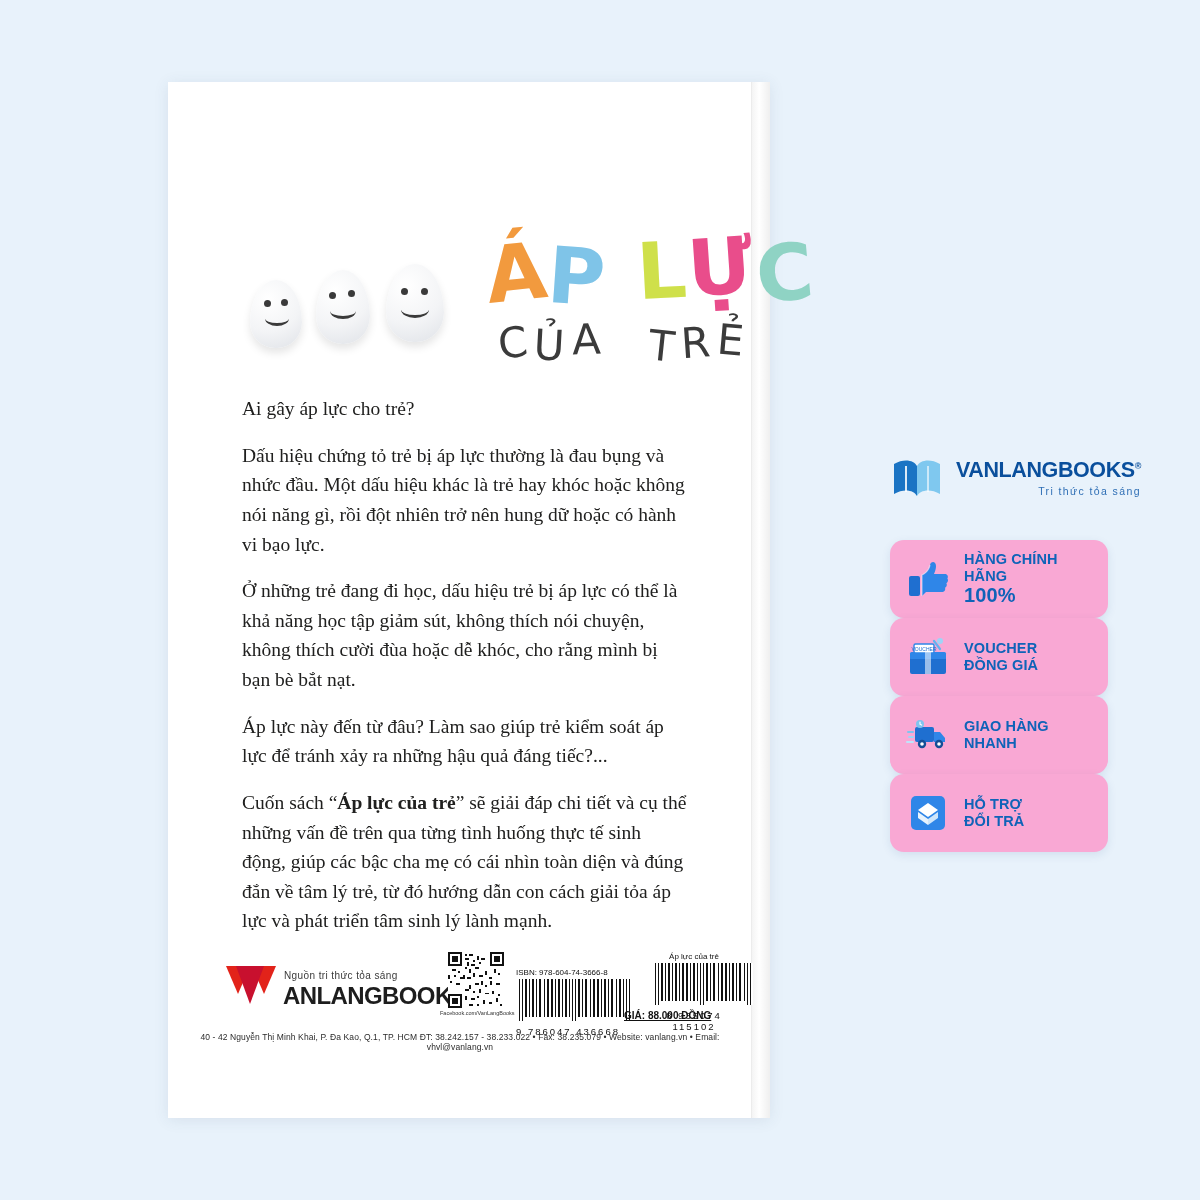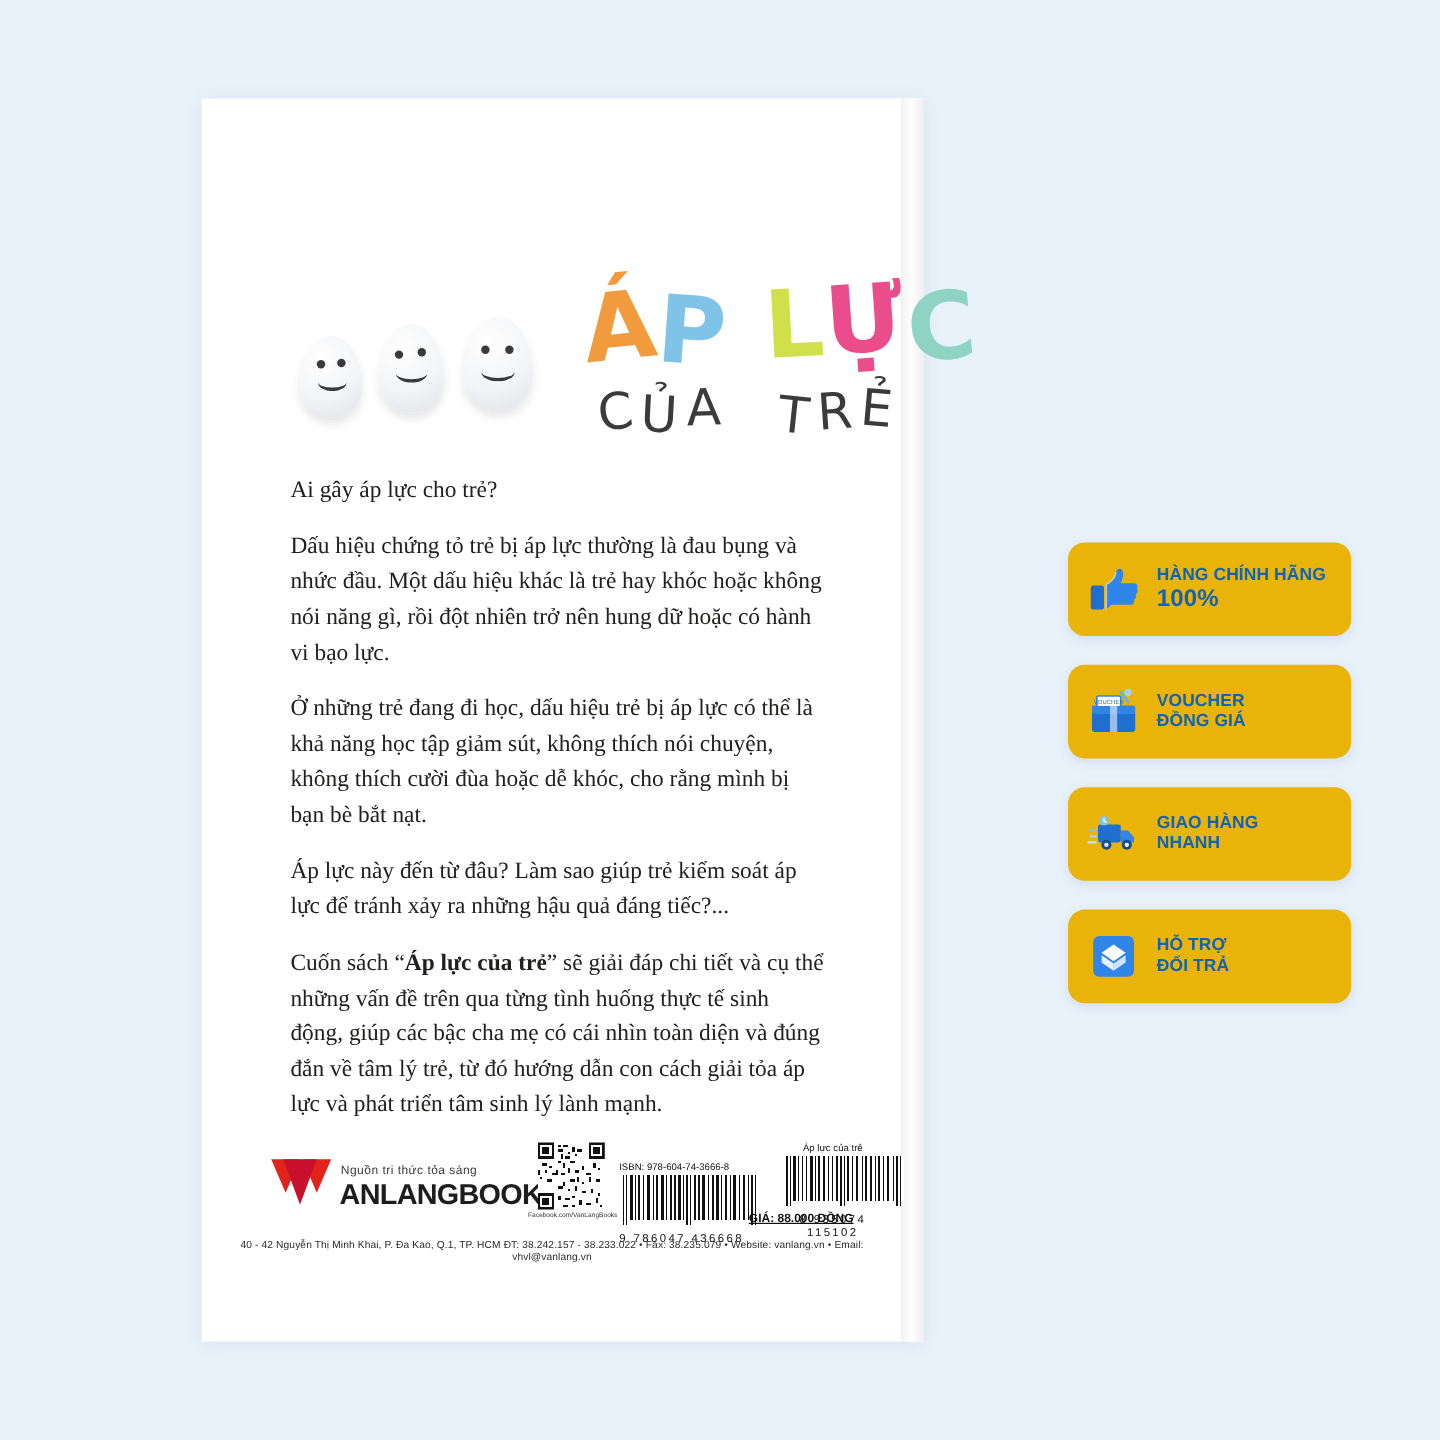--- a/index.html
+++ b/index.html
@@ -249,26 +249,25 @@
     color: #2f6fb5;
     letter-spacing: 1.4px;
     text-align: right;
     margin-top: 3px;
   }
 
   .badge {
     display: flex;
     align-items: center;
     gap: 14px;
-    width: 236px;
+    width: 218px;
     height: 78px;
-    background: #eab308;
+    background: #f9a8d4;
     border-radius: 14px;
     box-shadow: 0 3px 10px rgba(30,70,130,0.10);
-    margin-bottom: 24px;
     padding: 0 16px;
     box-sizing: border-box;
   }
   .badge-icon { width: 44px; height: 44px; flex: none; }
   .badge-text {
     font-size: 14.5px;
     font-weight: bold;
     color: #0f63b8;
     line-height: 1.15;
     letter-spacing: 0.1px;
@@ -478,20 +477,32 @@
       <div class="barcode-digits">8 935074 115102</div>
     </div>
 
     <div class="price">GIÁ: 88.000 ĐỒNG</div>
     <div class="address">40 - 42 Nguyễn Thị Minh Khai, P. Đa Kao, Q.1, TP. HCM      ĐT: 38.242.157 - 38.233.022   •   Fax: 38.235.079   •   Website: vanlang.vn   •   Email: vhvl@vanlang.vn</div>
   </div>
 </div>
 
 <div class="side">
 
+  <div class="brand">
+    <svg class="brand-mark" viewBox="0 0 54 52">
+      <path d="M4 12 C14 6, 24 8, 27 14 L27 44 C24 38, 14 36, 4 42 Z" fill="#1a74c4"></path>
+      <path d="M50 12 C40 6, 30 8, 27 14 L27 44 C30 38, 40 36, 50 42 Z" fill="#7fc8ef"></path>
+      <path d="M16 14 L16 40" stroke="#ffffff" stroke-width="2" fill="none" opacity="0.85"></path>
+      <path d="M38 14 L38 40" stroke="#ffffff" stroke-width="2" fill="none" opacity="0.6"></path>
+    </svg>
+    <div class="brand-text">
+      <div class="brand-name"><span>VANLANGBOOKS</span><sup>®</sup></div>
+      <div class="brand-slogan">Tri thức tỏa sáng</div>
+    </div>
+  </div>
 
   <div class="badge">
     <svg class="badge-icon" viewBox="0 0 44 44">
       <rect x="3" y="19" width="11" height="20" rx="2" fill="#1f6fd0"></rect>
       <path d="M16 39 L16 18 C16 18, 23 15, 24 8 C24.6 3.8, 30 3.6, 30 9 C30 13, 28 17, 28 17 L39 17 C41.5 17, 42.6 19.6, 41.4 21.6 C42.6 23, 42 25.4, 40.4 26.2 C41.4 27.8, 40.6 30, 39 30.8 C39.8 32.6, 38.6 35, 36.6 35 L20 35 Z" fill="#2f86e8"></path>
       <path d="M16 39 L16 18 C16 18, 23 15, 24 8" fill="none" stroke="#ffffff" stroke-width="1.2" opacity="0.5"></path>
     </svg>
     <div class="badge-text">
       <span>HÀNG CHÍNH HÃNG</span>
       <span class="big">100%</span>

